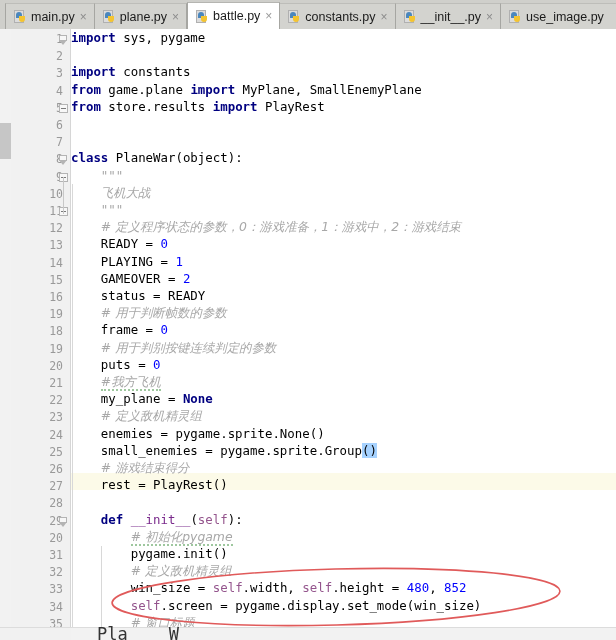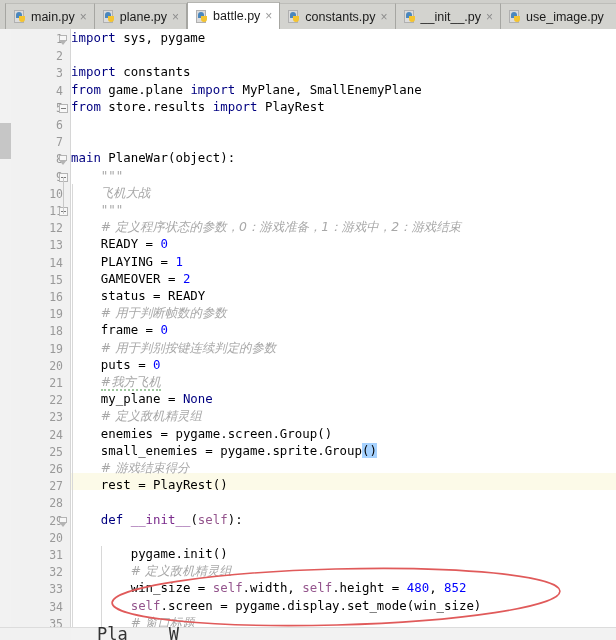--- a/index.html
+++ b/index.html
@@ -198,21 +198,21 @@
     color: #000000;
   }
   
   .iguide {
     position: absolute;
     width: 1px;
     background: #d8d8d8;
   }
 
   
-  .kw   { color: #000080; font-weight: normal; }
+  .kw   { color: #000080; font-weight: bold; }
   .num  { color: #0000ff; }
   .fn   { color: #7a2a8c; }
   .self { color: #94558d; }
   .cmt-cn { color: #a8a8a8; font-style: italic; font-family: "DejaVu Sans", sans-serif; }
   .doc  { color: #a8a8a8; font-style: italic; }
   .sel  { background: #a6d2ff; }
   .squig {
     border-bottom: 2px dotted #9ec79e;
     padding-bottom: 0px;
   }
@@ -375,42 +375,43 @@
 
       <div class="iguide" style="left:1px;  top:155px; height:465px;"></div>
       <div class="iguide" style="left:30px; top:517px; height:105px;"></div>
     <div class="codeline" style="top: 0px;"><span class="kw">import</span> sys, pygame</div>
         <div class="codeline" style="top: 17.2px;"></div>
         <div class="codeline" style="top: 34.4px;"><span class="kw">import</span> constants</div>
         <div class="codeline" style="top: 51.6px;"><span class="kw">from</span> game.plane <span class="kw">import</span> MyPlane, SmallEnemyPlane</div>
         <div class="codeline" style="top: 68.8px;"><span class="kw">from</span> store.results <span class="kw">import</span> PlayRest</div>
         <div class="codeline" style="top: 86px;"></div>
         <div class="codeline" style="top: 103.2px;"></div>
-        <div class="codeline" style="top: 120.4px;"><span class="kw">main</span> PlaneWar(object):</div>
+        <div class="codeline" style="top: 120.4px;"><span class="kw">class</span> PlaneWar(object):</div>
         <div class="codeline" style="top: 137.6px;">    <span class="doc">"""</span></div>
         <div class="codeline" style="top: 154.8px;">    <span class="doc">飞机大战</span></div>
         <div class="codeline" style="top: 172px;">    <span class="doc">"""</span></div>
         <div class="codeline" style="top: 189.2px;">    <span class="cmt-cn"># 定义程序状态的参数，0：游戏准备，1：游戏中，2：游戏结束</span></div>
         <div class="codeline" style="top: 206.4px;">    READY = <span class="num">0</span></div>
         <div class="codeline" style="top: 223.6px;">    PLAYING = <span class="num">1</span></div>
         <div class="codeline" style="top: 240.8px;">    GAMEOVER = <span class="num">2</span></div>
         <div class="codeline" style="top: 258px;">    status = READY</div>
         <div class="codeline" style="top: 275.2px;">    <span class="cmt-cn"># 用于判断帧数的参数</span></div>
         <div class="codeline" style="top: 292.4px;">    frame = <span class="num">0</span></div>
         <div class="codeline" style="top: 309.6px;">    <span class="cmt-cn"># 用于判别按键连续判定的参数</span></div>
         <div class="codeline" style="top: 326.8px;">    puts = <span class="num">0</span></div>
         <div class="codeline" style="top: 344px;">    <span class="cmt-cn squig">#我方飞机</span></div>
         <div class="codeline" style="top: 361.2px;">    my_plane = <span class="kw">None</span></div>
         <div class="codeline" style="top: 378.4px;">    <span class="cmt-cn"># 定义敌机精灵组</span></div>
-        <div class="codeline" style="top: 395.6px;">    enemies = pygame.screen.Group()</div>
+        <div class="codeline" style="top: 395.6px;">    enemies = pygame.sprite.None()</div>
         <div class="codeline" style="top: 412.8px;">    small_enemies = pygame.sprite.Group<span class="sel">()</span></div>
         <div class="codeline" style="top: 430px;">    <span class="cmt-cn"># 游戏结束得分</span></div>
         <div class="codeline" style="top: 447.2px;">    rest = PlayRest()</div>
         <div class="codeline" style="top: 464.4px;"></div>
         <div class="codeline" style="top: 481.6px;">    <span class="kw">def</span> <span class="fn">__init__</span>(<span class="self">self</span>):</div>
+        <div class="codeline" style="top: 498.8px;">        <span class="cmt-cn squig"># 初始化pygame</span></div>
         <div class="codeline" style="top: 516px;">        pygame.init()</div>
         <div class="codeline" style="top: 533.2px;">        <span class="cmt-cn"># 定义敌机精灵组</span></div>
         <div class="codeline" style="top: 550.4px;">        win_size = <span class="self">self</span>.width, <span class="self">self</span>.height = <span class="num">480</span>, <span class="num">852</span></div>
         <div class="codeline" style="top: 567.6px;">        <span class="self">self</span>.screen = pygame.display.set_mode(win_size)</div>
         <div class="codeline" style="top: 584.8px;">        <span class="cmt-cn"># 窗口标题</span></div>
       </div>
 
     <svg id="annot" viewBox="0 0 616 611">
       <ellipse cx="336" cy="568" rx="224" ry="28" fill="none" stroke="#e05a5a" stroke-width="1.6" transform="rotate(-1.5 336 568)"></ellipse>
     </svg>

